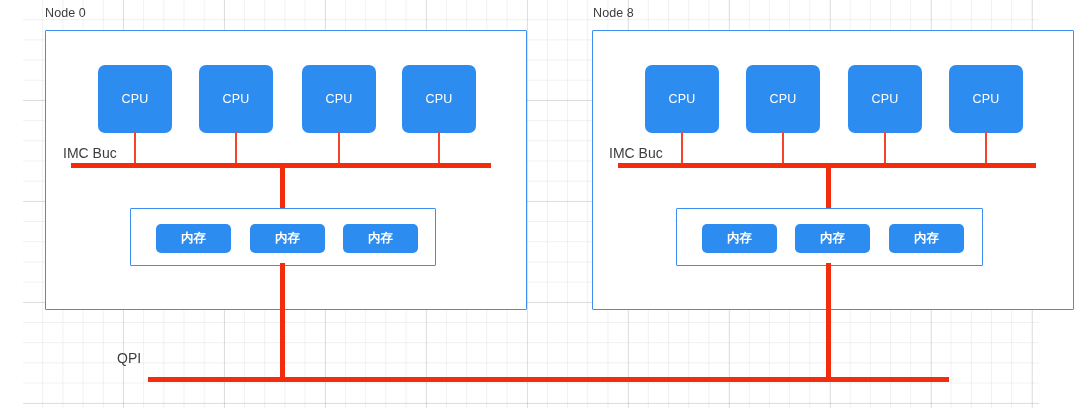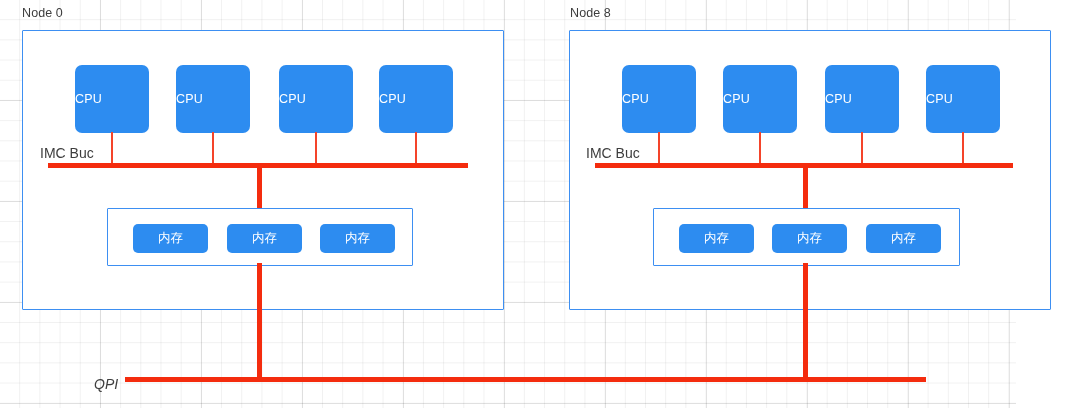--- a/index.html
+++ b/index.html
@@ -24,20 +24,21 @@
       linear-gradient(to right, rgba(0,0,0,0.055) 1px, transparent 1px),
       linear-gradient(to bottom, rgba(0,0,0,0.055) 1px, transparent 1px),
       linear-gradient(to right, rgba(0,0,0,0.085) 1px, transparent 1px),
       linear-gradient(to bottom, rgba(0,0,0,0.085) 1px, transparent 1px);
     background-size:
       20.2px 20.2px,
       20.2px 20.2px,
       101px 101px,
       101px 101px;
     background-position: -1px -1px, -1px -1px, -1px -1px, -1px -1px;
+    margin-left: 23px;
   }
 
   
   .node-box {
     position: absolute;
     box-sizing: border-box;
     border: 1.6px solid #3d8ff2;
     background: #ffffff;
     border-radius: 1px;
   }
@@ -52,39 +53,40 @@
   
   .cpu-box {
     position: absolute;
     box-sizing: border-box;
     background: #2d8cf0;
     border-radius: 7px;
     color: #ffffff;
     font-size: 12.5px;
     display: flex;
     align-items: center;
+    justify-content: center;
     letter-spacing: 0.2px;
   }
 
   
   .mem-group {
     position: absolute;
     box-sizing: border-box;
     border: 1.4px solid #3d8ff2;
     background: #ffffff;
     border-radius: 1px;
   }
   .mem-box {
     position: absolute;
     box-sizing: border-box;
     background: #2d8cf0;
     border-radius: 5px;
     color: #ffffff;
     font-size: 12.5px;
-    font-weight: normal;
+    font-weight: bold;
     display: flex;
     align-items: center;
     justify-content: center;
     text-align: right;
   }
 
   
   .wire-h {
     position: absolute;
     background: #f42c0e;
@@ -186,16 +188,16 @@
   </div>
   <div class="mem-box" style="left:772px; top:224px; width:75px; height:29px;">
     <span>内存</span>
   </div>
   <div class="mem-box" style="left:866px; top:224px; width:75px; height:29px;">
     <span>内存</span>
   </div>
 
   <div class="wire-v" style="left:803px; top:263px; height:117px;"></div>
 
-  <div class="bus-label" style="left:94px; top:376px;font-style:italic;">QPI</div>
+  <div class="bus-label" style="left:94px; top:350px;">QPI</div>
   <div class="wire-h" style="left:125px; top:377px; width:801px;"></div>
 
 </div>
 
 </body></html>

